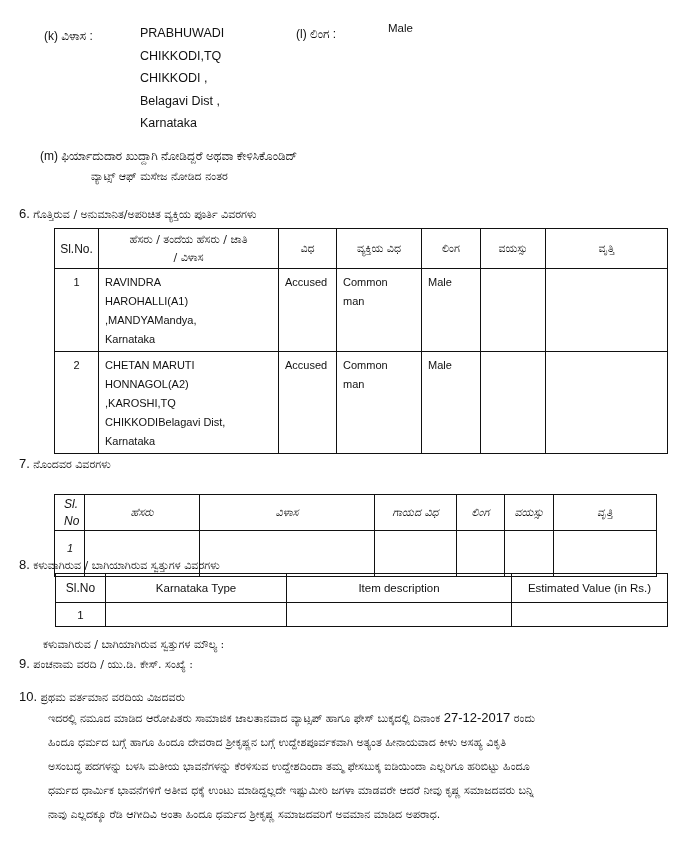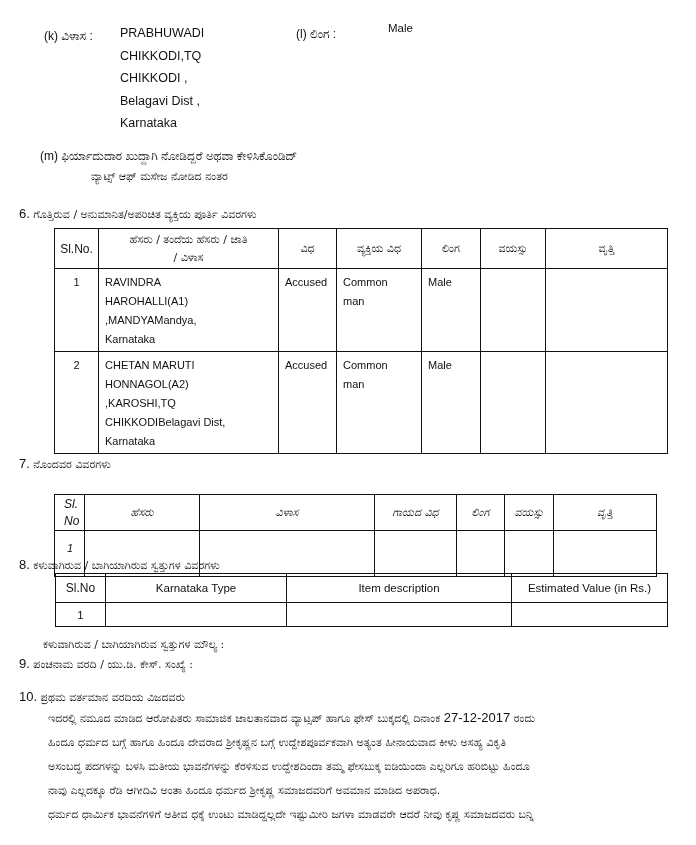--- a/index.html
+++ b/index.html
@@ -21,21 +21,21 @@
   }
   table.doc th { vertical-align: middle; text-align: center; }
   .cell-txt { font-size: 11px; line-height: 19px; padding: 4px 6px 2px 6px; }
   .para { font-size: 11px; line-height: 24px; font-family: "DejaVu Sans", sans-serif; }
   .para .date { font-family: "Liberation Sans", sans-serif; font-size: 13px; }
 </style>
 </head>
 <body>
 
 <div class="abs lbl" style="left:44px; top:29px;">(k) ವಿಳಾಸ :</div>
-<div class="abs val" style="left:120px; top:22px;">
+<div class="abs val" style="left:140px; top:22px;">
   <div>PRABHUWADI</div>
   <div>CHIKKODI,TQ</div>
   <div>CHIKKODI ,</div>
   <div>Belagavi Dist ,</div>
   <div>Karnataka</div>
 </div>
 <div class="abs lbl" style="left:296px; top:27px;">(l) ಲಿಂಗ :</div>
 <div class="abs" style="left:388px; top:22px; font-size:11.5px;">Male</div>
 
 <div class="abs lbl" style="left:40px; top:149px;">(m) ಫಿರ್ಯಾದುದಾರ ಖುದ್ದಾಗಿ ನೋಡಿದ್ದರೆ ಅಥವಾ ಕೇಳಿಸಿಕೊಂಡಿದ್</div>
@@ -222,15 +222,15 @@
 </div>
 
 <div class="abs sec-title" style="left:19px; top:689px;">
   <span class="num">10.</span>
   <span class="kn">ಪ್ರಥಮ ವರ್ತಮಾನ ವರದಿಯ ವಿಜದವರು</span>
 </div>
 <div class="abs para" style="left:48px; top:706px; width:640px; white-space:nowrap;">
   <div><span>ಇದರಲ್ಲಿ ನಮೂದ ಮಾಡಿದ ಆರೋಪಿತರು ಸಾಮಾಜಿಕ ಜಾಲತಾನವಾದ ವ್ಯಾಟ್ಸಪ್ ಹಾಗೂ ಫೇಸ್ ಬುಕ್ಕದಲ್ಲಿ ದಿನಾಂಕ </span><span class="date">27-12-2017</span><span> ರಂದು</span></div>
   <div>ಹಿಂದೂ ಧರ್ಮದ ಬಗ್ಗೆ ಹಾಗೂ ಹಿಂದೂ ದೇವರಾದ ಶ್ರೀಕೃಷ್ಣನ ಬಗ್ಗೆ ಉದ್ದೇಶಪೂರ್ವಕವಾಗಿ ಅತ್ಯಂತ ಹೀನಾಯವಾದ ಕೀಳು ಅಸಹ್ಯ ವಿಕೃತಿ</div>
   <div>ಅಸಂಬದ್ಧ ಪದಗಳನ್ನು ಬಳಸಿ ಮತೀಯ ಭಾವನೆಗಳನ್ನು ಕೆರಳಿಸುವ ಉದ್ದೇಶದಿಂದಾ ತಮ್ಮ ಫೇಸಬುಕ್ಕ ಐಡಿಯಿಂದಾ ಎಲ್ಲರಿಗೂ ಹರಿಬಿಟ್ಟು ಹಿಂದೂ</div>
+  <div>ಧರ್ಮದ ಧಾರ್ಮಿಕ ಭಾವನೆಗಳಿಗೆ ಅತೀವ ಧಕ್ಕೆ ಉಂಟು ಮಾಡಿದ್ದಲ್ಲದೇ ಇಷ್ಟುಮೀರಿ ಜಗಳಾ ಮಾಡವರೇ ಆದರೆ ನೀವು ಕೃಷ್ಣ ಸಮಾಜದವರು ಬನ್ನಿ</div>
   <div>ನಾವು ಎಲ್ಲದಕ್ಕೂ ರೆಡಿ ಆಗೀದಿವಿ ಅಂತಾ  ಹಿಂದೂ ಧರ್ಮದ ಶ್ರೀಕೃಷ್ಣ ಸಮಾಜದವರಿಗೆ ಅವಮಾನ ಮಾಡಿದ ಅಪರಾಧ.</div>
-  <div>ಧರ್ಮದ ಧಾರ್ಮಿಕ ಭಾವನೆಗಳಿಗೆ ಅತೀವ ಧಕ್ಕೆ ಉಂಟು ಮಾಡಿದ್ದಲ್ಲದೇ ಇಷ್ಟುಮೀರಿ ಜಗಳಾ ಮಾಡವರೇ ಆದರೆ ನೀವು ಕೃಷ್ಣ ಸಮಾಜದವರು ಬನ್ನಿ</div>
 </div>
 
 </body></html>

